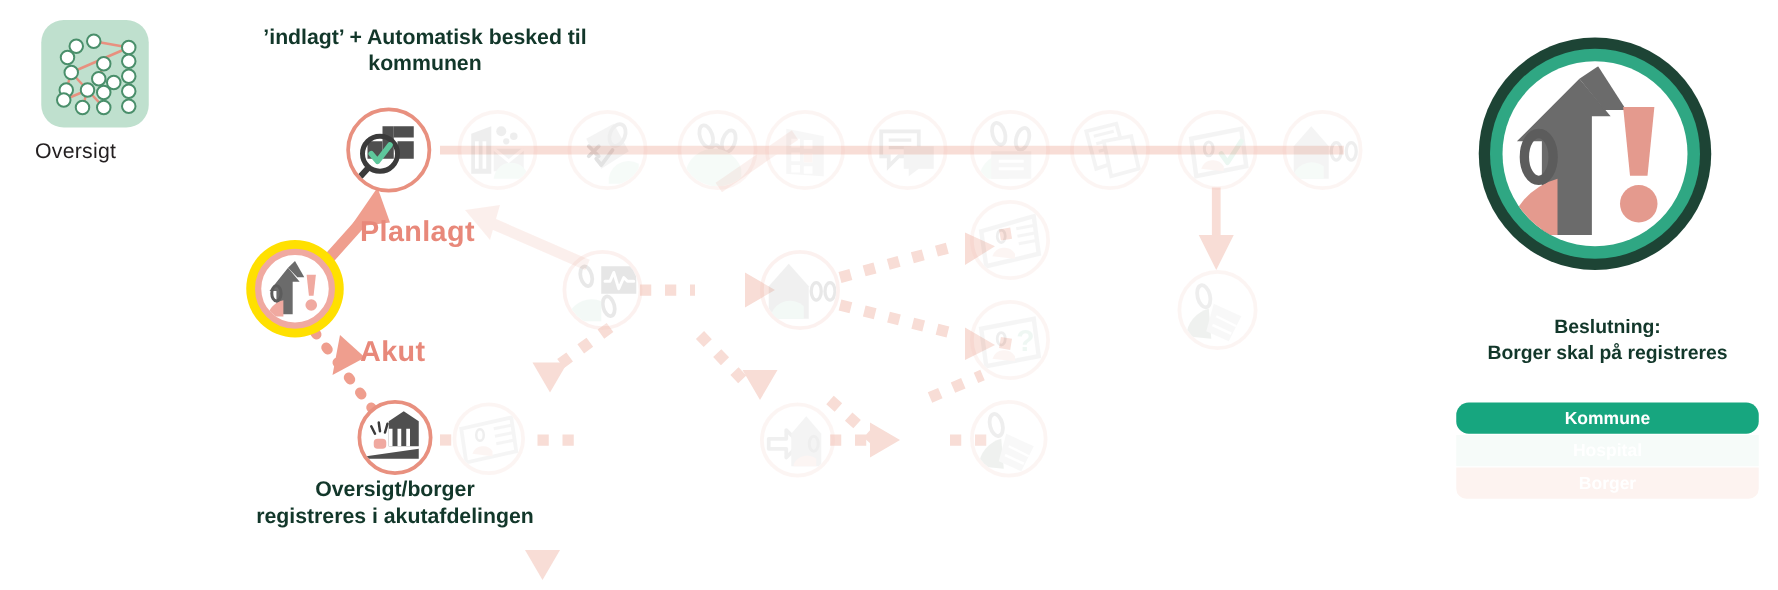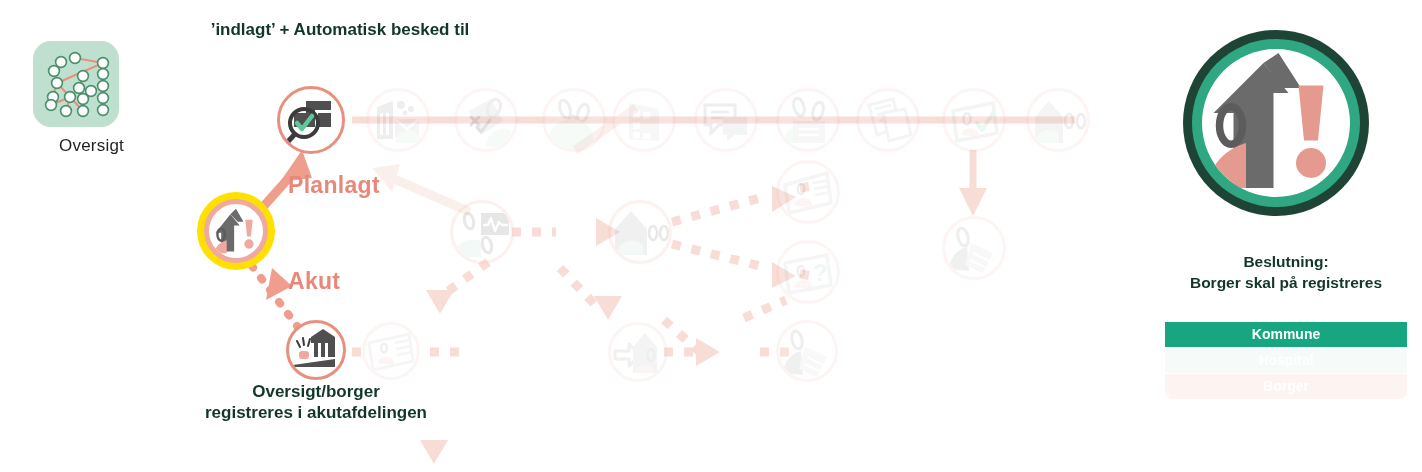--- a/index.html
+++ b/index.html
@@ -16,23 +16,23 @@
     width: 1422px;
     height: 472px;
     background: #ffffff;
     overflow: hidden;
   }
 
   
   #oversigt-block {
     position: absolute;
     left: 28px;
-    top: 41px;
+    top: 16px;
     width: 96px;
-    text-align: right;
+    text-align: left;
   }
   #oversigt-tile {
     width: 86px;
     height: 86px;
     margin: 0 auto;
     border-radius: 18px;
     background: #bfe0ce;
     position: relative;
     overflow: hidden;
   }
@@ -185,21 +185,21 @@
     height: 25px;
     line-height: 25px;
     text-align: center;
     font-weight: bold;
     font-size: 14px;
     color: #ffffff;
     margin-bottom: 1px;
     white-space: nowrap;
   }
   .legend-item.gp      { background: #11382a; }
-  .legend-item.kommune { background: #17a67f; }
+  .legend-item.kommune { background: #17a67f; border-radius: 10px; }
   .legend-item.hospital{ background: #f6fbf9; color: #ffffff; }
   .legend-item.borger  { background: #fdf3f0; color: #ffffff; border-radius: 0 0 8px 8px; }
 </style>
 </head>
 <body>
 
 <div id="stage">
 
   <div id="oversigt-block">
     <div id="oversigt-tile">
@@ -301,20 +301,21 @@
       <polygon points="420,440 448,440 434,464" fill="#f8ddd6"></polygon>
 
       <g stroke="#f8ddd6" stroke-width="9" stroke-dasharray="9 11" fill="none">
         <line x1="352" y1="352" x2="368" y2="352"></line>
         <line x1="430" y1="352" x2="468" y2="352"></line>
       </g>
     </svg>
 
     <div class="flow-label" style="left:190px; top:20px; width:300px;">
       <div>’indlagt’ + Automatisk besked til</div>
+      <div>kommunen</div>
     </div>
 
     <div class="node node-ring-active" style="left:277px; top:86px; width:68px; height:68px;">
       <svg width="62" height="62" viewBox="0 0 62 62">
         <rect x="26" y="12" width="9" height="26" fill="#4f4f4f"></rect>
         <rect x="35" y="12" width="16" height="9" fill="#4f4f4f"></rect>
         <rect x="38" y="24" width="13" height="14" fill="#4f4f4f"></rect>
         <rect x="14" y="24" width="12" height="14" fill="#4f4f4f"></rect>
         <circle cx="24" cy="34" r="14" fill="none" stroke="#3b3b3b" stroke-width="4"></circle>
         <path d="M14 46 L3 58" stroke="#3b3b3b" stroke-width="5" stroke-linecap="round"></path>

